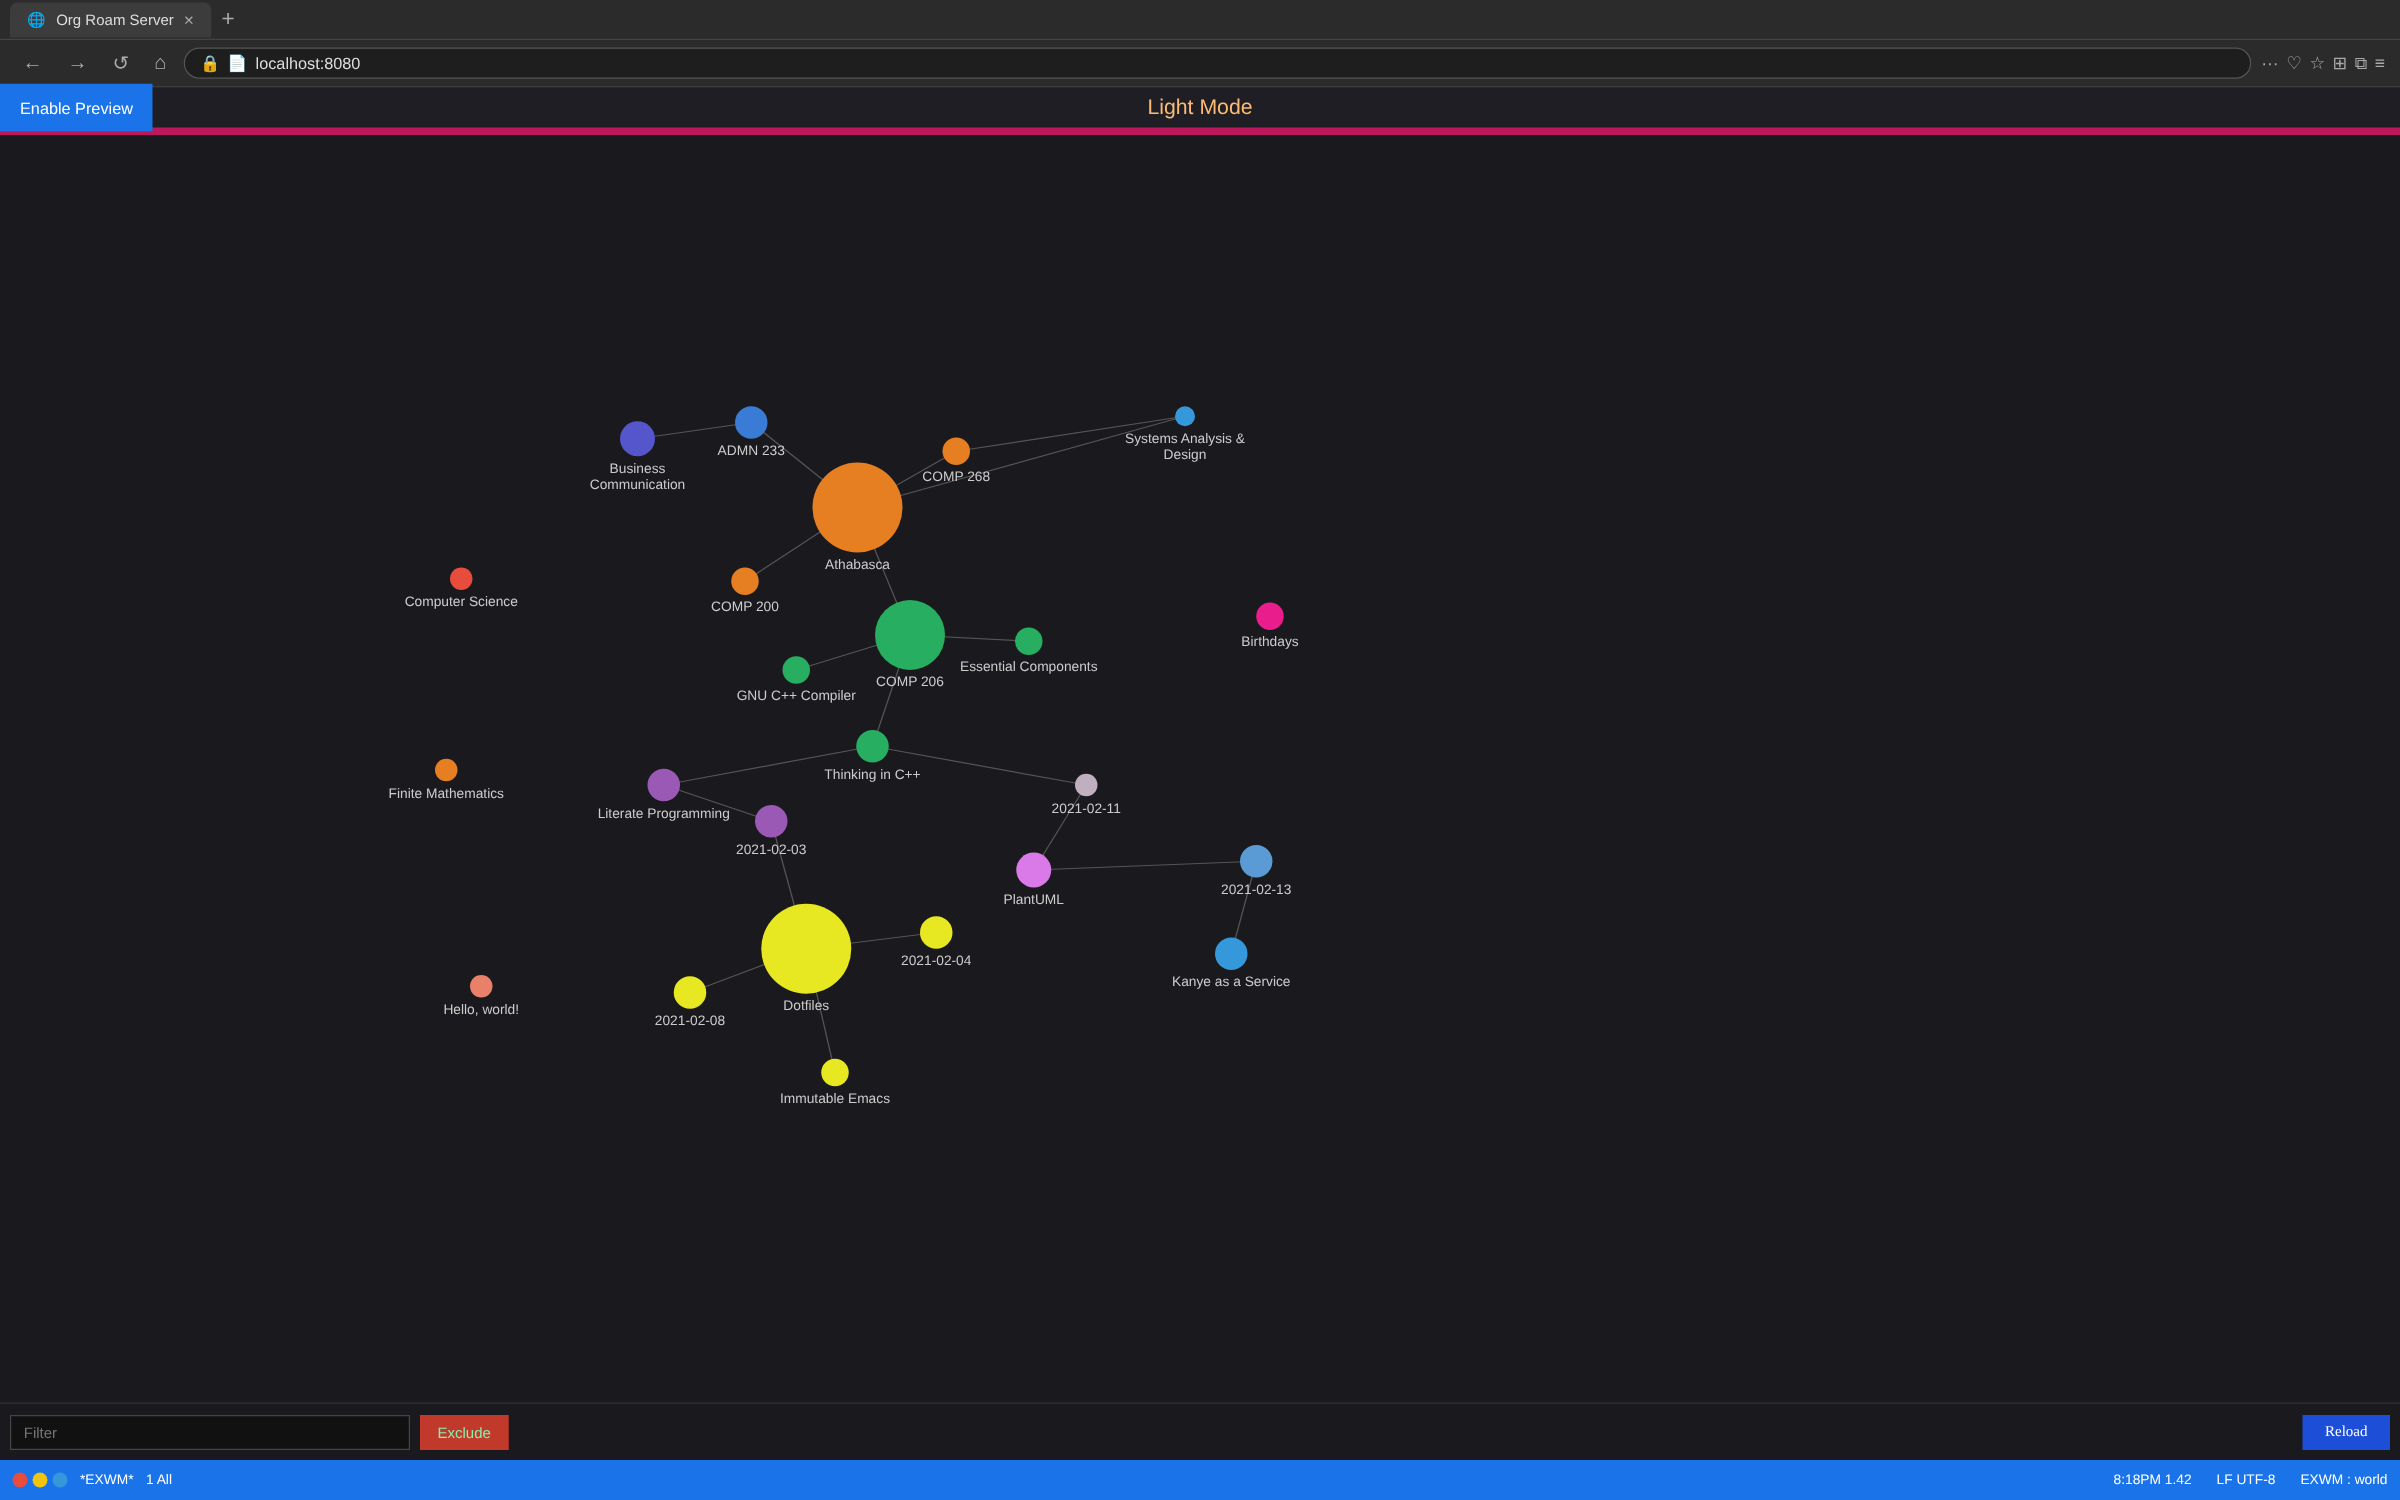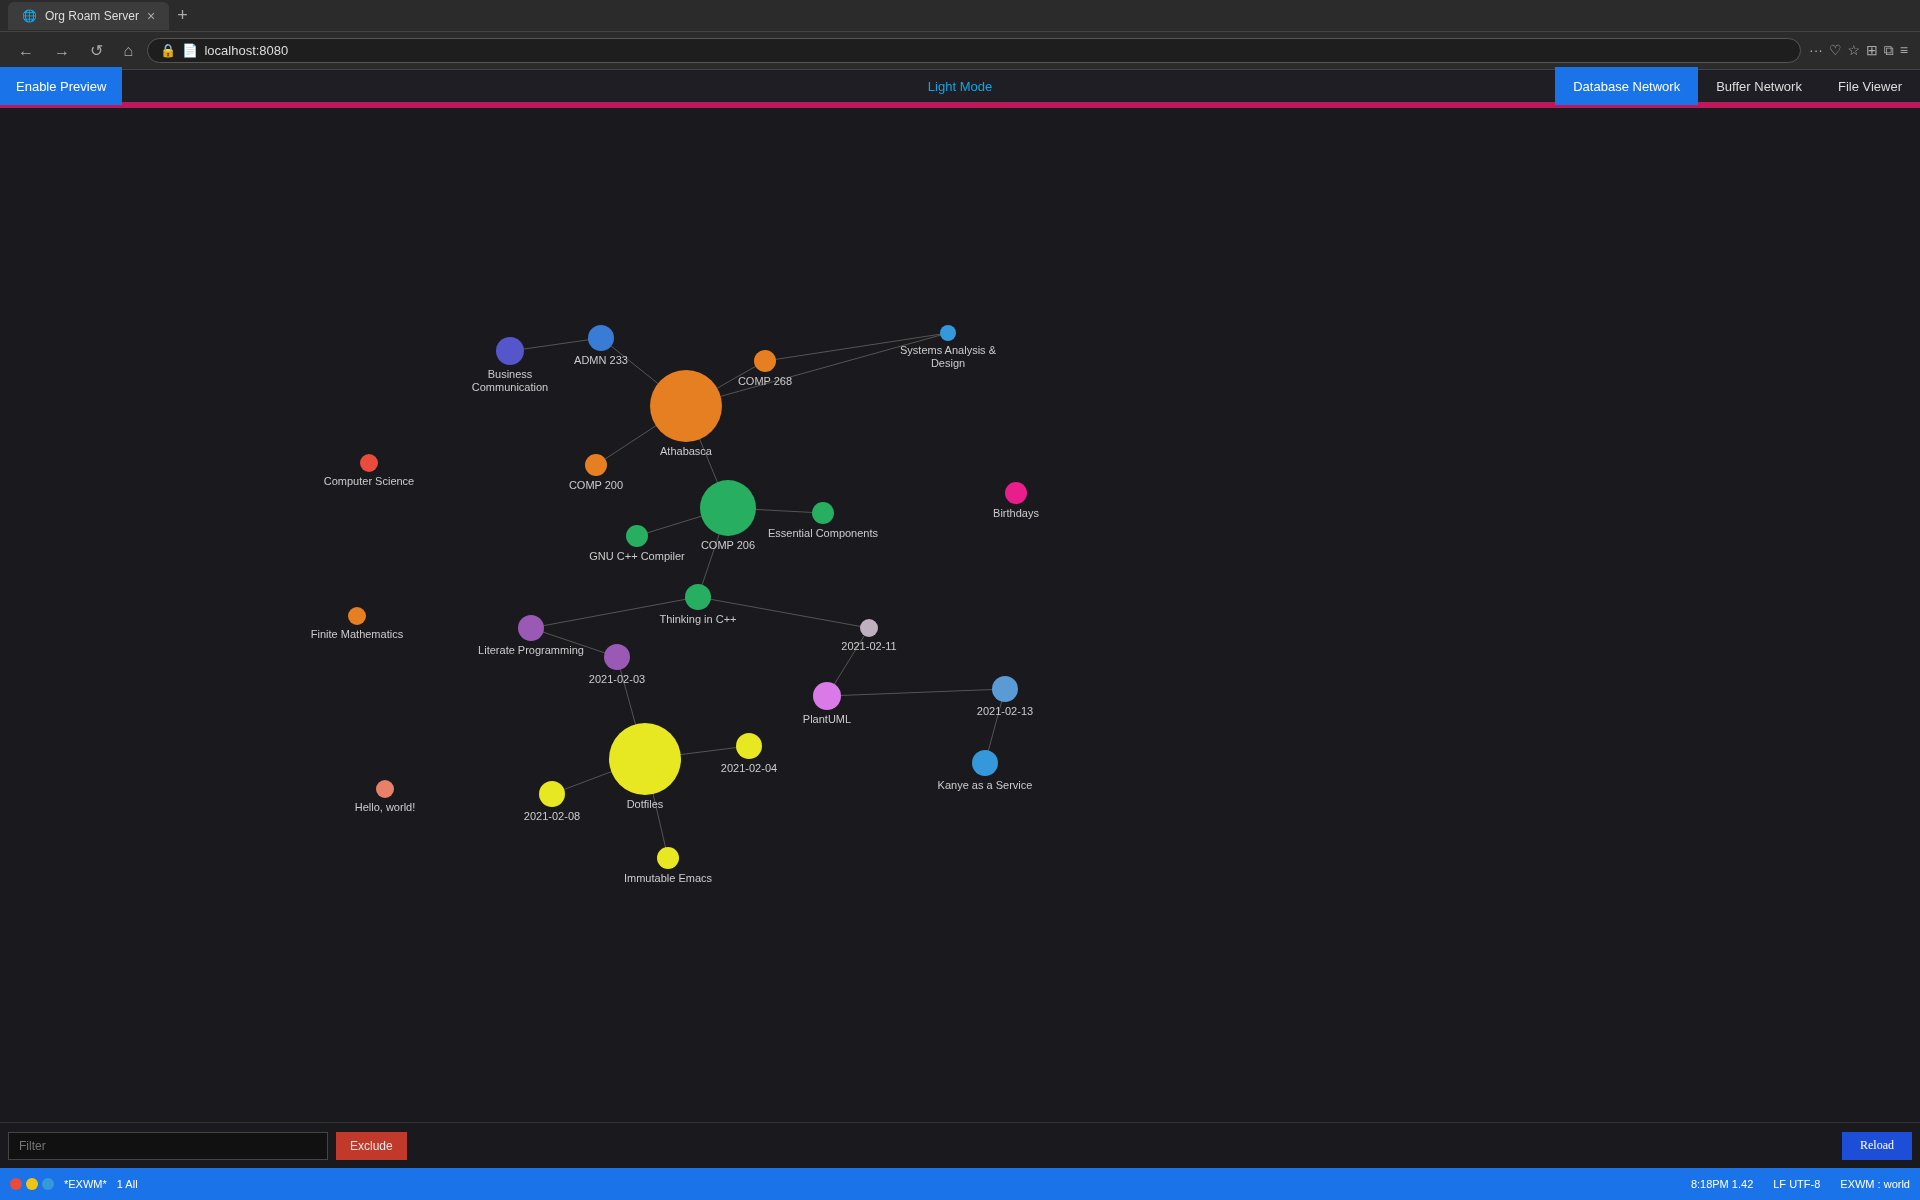--- a/index.html
+++ b/index.html
@@ -71,22 +71,22 @@
       border: none;
       padding: 0 16px;
       height: 38px;
       font-size: 13px;
       cursor: pointer;
     }
     .light-mode-label {
       position: absolute;
       left: 50%;
       transform: translateX(-50%);
-      color: #0ea5e9;
-      font-size: 13px;
+      color: #fdba74;
+      font-size: 17px;
     }
     .nav-tabs-right {
       margin-left: auto;
       display: flex;
       height: 38px;
     }
     .nav-tab {
       padding: 0 18px;
       height: 38px;
       display: flex;
@@ -133,21 +133,21 @@
       background: #111;
       border: 1px solid #444;
       color: #ccc;
       padding: 4px 10px;
       font-size: 12px;
       width: 320px;
       height: 28px;
     }
     .exclude-btn {
       background: #c0392b;
-      color: #e5e5e5;
+      color: #86efac;
       border: none;
       padding: 4px 14px;
       font-size: 12px;
       cursor: pointer;
       height: 28px;
     }
     .reload-btn {
       margin-left: auto;
       background: #1d4ed8;
       color: #fff;
@@ -207,31 +207,20 @@
     <span>☆</span>
     <span>⊞</span>
     <span>⧉</span>
     <span>≡</span>
   </div>
 </div>
 
 <div class="app-bar">
   <button class="enable-preview-btn">Enable Preview</button>
   <span class="light-mode-label">Light Mode</span>
-  <div class="nav-tabs-right">
-    <div class="nav-tab active">
-      <span>Database Network</span>
-    </div>
-    <div class="nav-tab">
-      <span>Buffer Network</span>
-    </div>
-    <div class="nav-tab">
-      <span>File Viewer</span>
-    </div>
-  </div>
 </div>
 
 <div class="main-canvas">
   <svg class="network-svg" id="network-svg">
       <line x1="510" y1="243" x2="601" y2="230" stroke="#555" stroke-width="1"></line>
       <line x1="601" y1="230" x2="686" y2="298" stroke="#555" stroke-width="1"></line>
       <line x1="765" y1="253" x2="686" y2="298" stroke="#555" stroke-width="1"></line>
       <line x1="686" y1="298" x2="728" y2="400" stroke="#555" stroke-width="1"></line>
       <line x1="686" y1="298" x2="596" y2="357" stroke="#555" stroke-width="1"></line>
       <line x1="728" y1="400" x2="823" y2="405" stroke="#555" stroke-width="1"></line>

